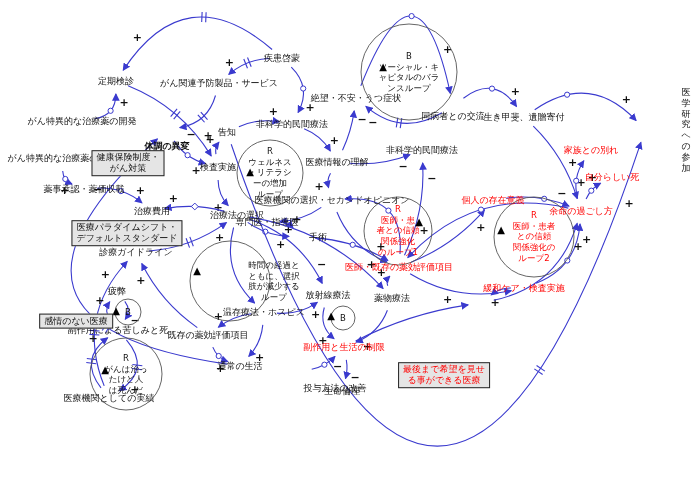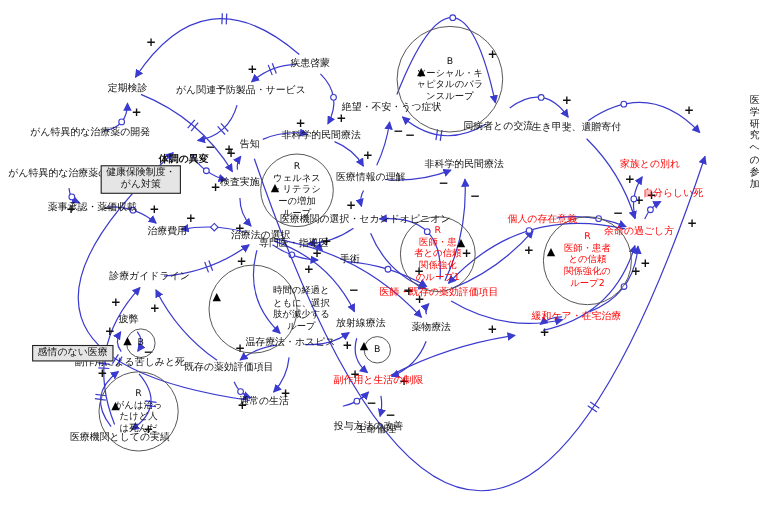--- a/index.html
+++ b/index.html
@@ -215,20 +215,22 @@
       <circle cx="398" cy="231" r="34" fill="none" stroke="#555555" stroke-width="0.9"></circle>
       <circle cx="534" cy="237" r="40" fill="none" stroke="#555555" stroke-width="0.9"></circle>
     </svg>
 <div class="node" style="left: 116px; top: 81px;">定期検診</div>
     <div class="node" style="left: 82px; top: 121px;">がん特異的な治療薬の開発</div>
     <div class="node" style="left: 62px; top: 158px;">がん特異的な治療薬の開発</div>
     <div class="node boxed" style="left: 128px; top: 163px;">健康保険制度・
 がん対策</div>
     <div class="node" style="left: 84px; top: 189px;">薬事承認・薬価収載</div>
     <div class="node" style="left: 152px; top: 211px;">治療費用</div>
+    <div class="node boxed" style="left: 127px; top: 233px;">医療パラダイムシフト・
+デフォルトスタンダード</div>
     <div class="node" style="left: 136px; top: 252px;">診療ガイドライン</div>
     <div class="node" style="left: 167px; top: 146px; font-weight: bold;">体調の異変</div>
     <div class="node" style="left: 218px; top: 167px;">検査実施</div>
     <div class="node" style="left: 227px; top: 132px;">告知</div>
     <div class="node" style="left: 282px; top: 58px;">疾患啓蒙</div>
     <div class="node" style="left: 219px; top: 83px;">がん関連予防製品・サービス</div>
     <div class="node" style="left: 292px; top: 124px;">非科学的民間療法</div>
     <div class="node" style="left: 337px; top: 162px;">医療情報の理解</div>
     <div class="node" style="left: 332px; top: 200px;">医療機関の選択・セカンドオピニオン</div>
     <div class="node" style="left: 267px; top: 222px;">専門医・指導医</div>
@@ -242,28 +244,30 @@
     <div class="node" style="left: 524px; top: 117px;">生き甲斐、遺贈寄付</div>
     <div class="node" style="left: 422px; top: 150px;">非科学的民間療法</div>
     <div class="node" style="left: 645px; top: 130px; margin-left: 41px;">医学研究への参加</div>
     <div class="node" style="left: 117px; top: 291px;">疲弊</div>
     <div class="node" style="left: 118px; top: 330px; text-align: center;">副作用による苦しみと死</div>
     <div class="node" style="left: 109px; top: 398px;">医療機関としての実績</div>
     <div class="node" style="left: 208px; top: 335px;">既存の薬効評価項目</div>
     <div class="node" style="left: 240px; top: 366px;">通常の生活</div>
     <div class="node" style="left: 299px; top: 388px; margin-left: 36px;">投与方法の改善</div>
     <div class="node" style="left: 342px; top: 391px;">生命倫理</div>
-    <div class="node boxed" style="left: 66px; top: 321px;">感情のない医療</div>
+    <div class="node boxed" style="left: 76px; top: 321px;">感情のない医療</div>
     <div class="node red" style="left: 399px; top: 267px;">医師・既存の薬効評価項目</div>
     <div class="node red" style="left: 493px; top: 200px;">個人の存在意義</div>
     <div class="node red" style="left: 581px; top: 211px;">余命の過ごし方</div>
     <div class="node red" style="left: 591px; top: 150px;">家族との別れ</div>
     <div class="node red" style="left: 612px; top: 177px;">自分らしい死</div>
-    <div class="node red" style="left: 524px; top: 288px;">緩和ケア・在宅治療</div>
+    <div class="node red" style="left: 524px; top: 288px;">緩和ケア・検査実施</div>
     <div class="node red" style="left: 344px; top: 347px;">副作用と生活の制限</div>
+    <div class="node red boxed" style="left: 444px; top: 375px;">最後まで希望を見せ
+る事ができる医療</div>
     <div class="loopLabel" style="left: 270px; top: 173px;">R
 ウェルネス
 ・リテラシ
 ーの増加
 ループ</div>
     <div class="loopArrow" style="left: 250px; top: 171px;">▲</div>
     <div class="loopLabel" style="left: 409px; top: 72px;">B
 ソーシャル・キ
 ャピタルのバラ
 ンスループ</div>

